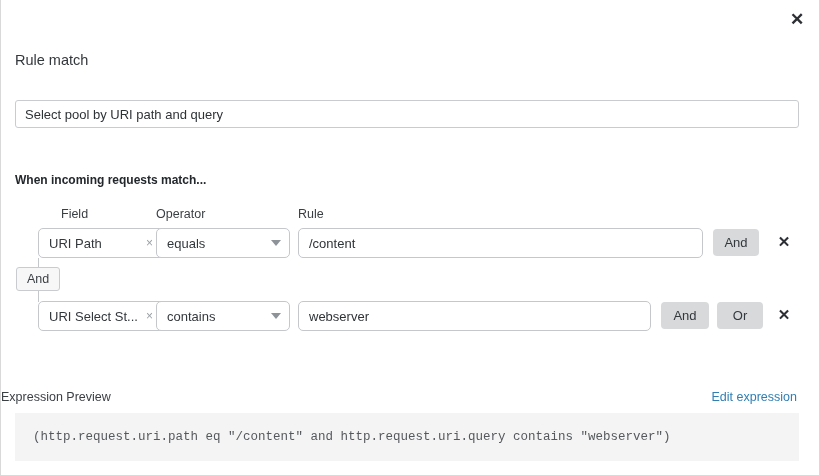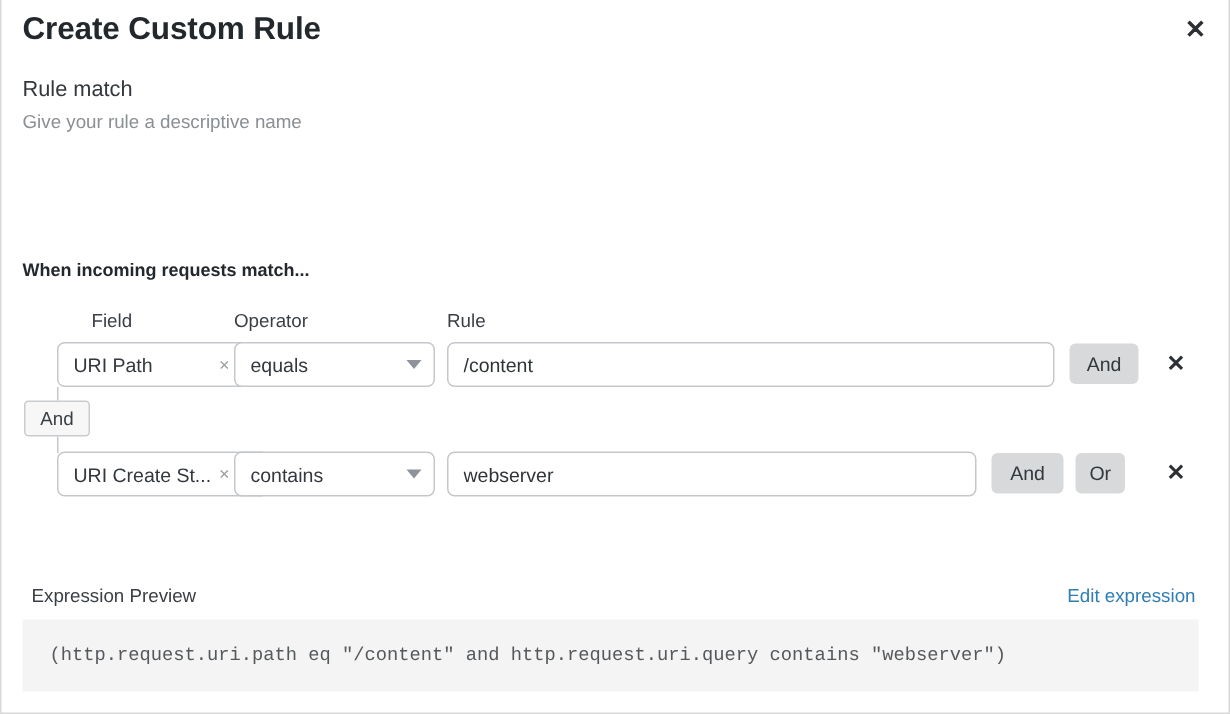--- a/index.html
+++ b/index.html
@@ -154,21 +154,21 @@
     border: none;
     border-radius: 4px;
     font-size: 13px;
     color: #33383d;
     cursor: pointer;
     font-family: "Liberation Sans", sans-serif;
     padding: 0;
   }
   #and-1 { left: 712px; width: 46px; }
   #and-2 { left: 660px; width: 48px; }
-  #or-2  { left: 716px; width: 33px; }
+  #or-2  { left: 716px; width: 46px; }
 
   .delete-btn {
     position: absolute;
     top: 0px;
     width: 22px; height: 28px;
     display: flex; align-items: center; justify-content: center;
     background: none; border: none;
     font-size: 15px; font-weight: bold;
     color: #2c2f33;
     cursor: pointer;
@@ -200,21 +200,21 @@
   #connector-line-bottom {
     position: absolute;
     left: 37px; top: 291px;
     width: 1px; height: 11px;
     background: #c4c8cb;
   }
 
   
   #expr-label {
     position: absolute;
-    left: 20px; top: 390px;
+    left: 0; top: 390px;
     font-size: 12.5px;
     color: #3a3f44;
   }
   #edit-expression {
     position: absolute;
     right: 22px; top: 390px;
     font-size: 12.5px;
     color: #2f7eb4;
     text-decoration: none;
     cursor: pointer;
@@ -232,25 +232,24 @@
     color: #55595c;
     white-space: nowrap;
     overflow: hidden;
   }
 </style>
 </head>
 <body>
 
 <div id="dialog">
 
-  <div id="dialog-title">Create Custom Rule</div>
   <button id="close-btn">✕</button>
 
   <div class="section-label" id="rule-name-label">Rule match</div>
-  <div class="section-label" id="rule-name-hint">Give your rule a descriptive name</div>
+  <input id="rule-name-input" type="text" value="Select pool by URI path and query" style="">
 
   <div id="match-heading">When incoming requests match...</div>
 
   <div class="col-header" id="col-field">Field</div>
   <div class="col-header" id="col-operator">Operator</div>
   <div class="col-header" id="col-value">Rule</div>
 
   <div class="cond-row" id="row-1">
     <div class="select-box field-select">
       <span class="select-text">URI Path</span>
@@ -265,21 +264,21 @@
     <button class="logic-btn" id="and-1">And</button>
     <button class="delete-btn" id="del-1">✕</button>
   </div>
 
   <div id="connector-line-top"></div>
   <div id="connector-badge">And</div>
   <div id="connector-line-bottom"></div>
 
   <div class="cond-row" id="row-2">
     <div class="select-box field-select">
-      <span class="select-text">URI Create St...</span>
+      <span class="select-text">URI Select St...</span>
       <span class="clear-x">×</span>
       <span class="caret"></span>
     </div>
     <div class="select-box operator-select">
       <span class="select-text">contains</span>
       <span class="caret"></span>
     </div>
     <input class="value-input" id="value-2" type="text" value="webserver" style="">
     <button class="logic-btn" id="and-2">And</button>
     <button class="logic-btn" id="or-2">Or</button>

